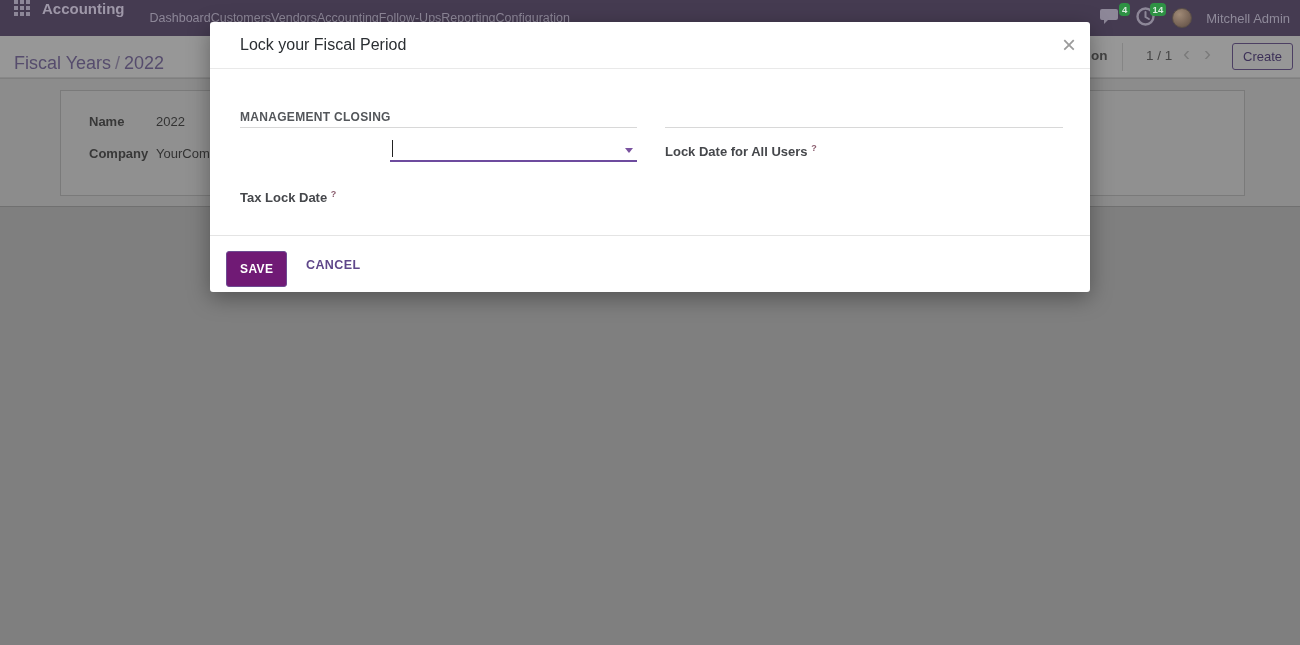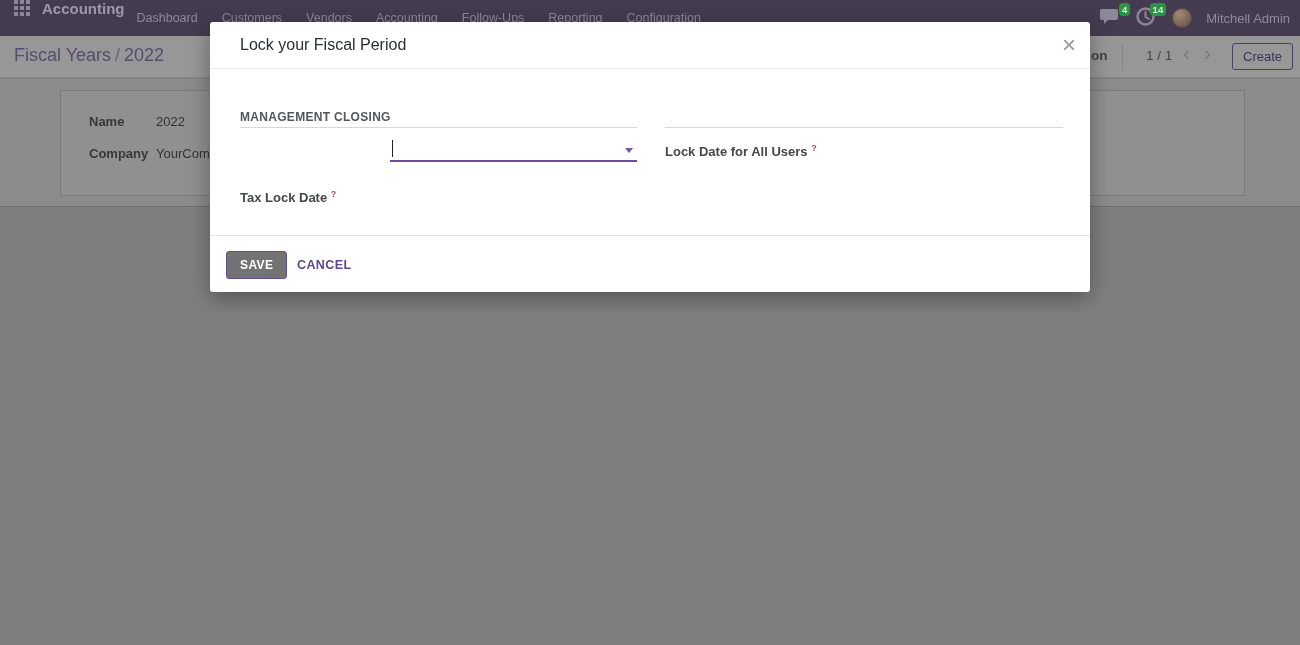--- a/index.html
+++ b/index.html
@@ -5,34 +5,34 @@
   * { margin:0; padding:0; box-sizing:border-box; }
   html,body { width:1300px; height:645px; overflow:hidden; }
   body { font-family:"Liberation Sans", sans-serif; background:#7f7f7f; }
   .screen { position:relative; width:1300px; height:645px; }
 
   
   .navbar { position:absolute; top:0; left:0; width:1300px; height:36px;
             background:#453b51; display:flex; align-items:flex-start; z-index:1; }
   .apps-btn { margin-left:14px; display:flex; align-items:center; cursor:pointer; }
   .brand { margin-left:12px; color:#9e97a8; font-size:15px; font-weight:700; }
-  .nav-menu { display:flex; margin-left:12px; gap:24px; }
+  .nav-menu { display:flex; margin-left:25px; }
   .nav-item { color:#8d8798; font-size:12.5px; line-height:36px; cursor:pointer; white-space:nowrap; }
   .nav-right { position:absolute; right:10px; top:0; height:36px; display:flex; align-items:center; gap:14px; }
   .nav-icon-wrap { position:relative; width:22px; height:22px; }
   .badge { position:absolute; top:-4px; right:-8px; background:#2e9144; color:#d9ead e;
            color:#d9eade; font-size:9.5px; font-weight:700; border-radius:4px; padding:1px 3px; line-height:1.2; }
   .avatar { width:20px; height:20px; border-radius:50%;
             background:radial-gradient(circle at 35% 30%, #a08a76, #6f5c50 75%); border:1px solid #5a4f47; }
   .user-name { color:#8f8a9a; font-size:13px; }
 
   
   .control-panel { position:absolute; top:36px; left:0; width:1300px; height:42px;
                    background:#979797; border-bottom:1px solid #888888; z-index:1; }
-  .breadcrumb { position:absolute; left:14px; top:9px; font-size:18px; color:#564c6d; }
+  .breadcrumb { position:absolute; left:14px; top:17px; font-size:18px; color:#564c6d; }
   .breadcrumb .sep { color:#6a6378; padding:0 4px; }
   .action-partial { position:absolute; left:1091px; top:12px; font-size:13.5px; color:#424242; font-weight:600; }
   .cp-divider { position:absolute; left:1122px; top:7px; width:1px; height:28px; background:#858585; }
   .pager-value { position:absolute; left:1146px; top:12px; font-size:13.5px; color:#454545; }
   .pager-prev, .pager-next { position:absolute; top:5px; font-size:21px; color:#7b7b7b; cursor:pointer; }
   .pager-prev { left:1183px; } .pager-next { left:1204px; }
   .create-btn { position:absolute; left:1232px; top:7px; height:27px; padding:0 10px;
                 background:transparent; border:1px solid #4c3f63; border-radius:3px;
                 color:#3d3158; font-size:13px; font-family:inherit; cursor:pointer; }
 
@@ -72,24 +72,24 @@
   .date-input { width:100%; height:100%; border:none; outline:none; background:transparent;
                 font-size:13px; font-family:inherit; color:#333; padding:0 14px 0 2px; }
   .text-cursor { position:absolute; left:2px; top:2px; width:1px; height:17px; background:#222;
                  animation:blink 1s steps(1) infinite; }
   @keyframes blink { 50% { opacity:0; } }
   .dd-caret { position:absolute; right:4px; top:10px; width:0; height:0;
               border-left:4px solid transparent; border-right:4px solid transparent;
               border-top:5px solid #7a53a0; cursor:pointer; }
 
   .modal-footer-line { position:absolute; left:0; top:213px; width:100%; height:1px; background:#e4e4e4; }
-  .save-btn { position:absolute; left:16px; top:229px; height:28px; padding:0 13px;
-              background:#737373; border:1px solid #6e4b92; border-radius:3px; color:#ffffff;
+  .save-btn { position:absolute; left:16px; top:229px; height:36px; padding:0 13px;
+              background:#701a75; border:1px solid #6e4b92; border-radius:3px; color:#ffffff;
               font-size:12px; font-weight:700; letter-spacing:0.4px; font-family:inherit; cursor:pointer; }
-  .cancel-btn { position:absolute; left:78px; top:229px; height:28px; padding:0 9px;
+  .cancel-btn { position:absolute; left:78px; top:229px; height:28px; padding:0 18px;
                 background:transparent; border:none; color:#5f478a; font-size:12.5px; font-weight:700;
                 letter-spacing:0.4px; font-family:inherit; cursor:pointer; }
 
   svg { display:block; }
 </style>
 </head>
 <body>
 
 <div class="screen">
 

